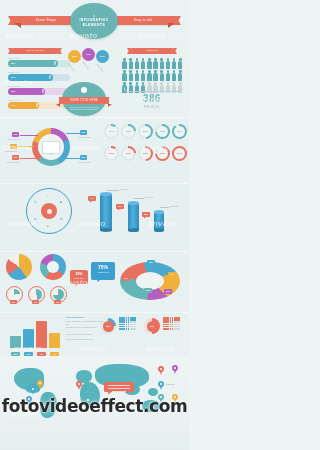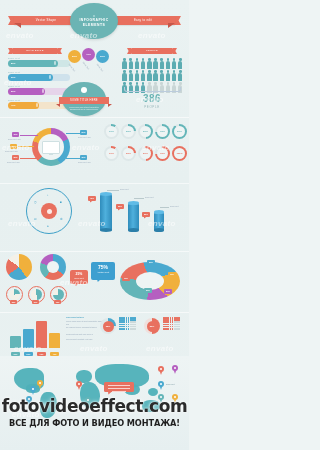--- a/index.html
+++ b/index.html
@@ -776,15 +776,14 @@
     <div class="mapbubble" style="left:104px;top:26px;">
       <i style="width:22px;margin-top:2.5px;"></i>
         <i style="width:22px;"></i>
         <i style="width:14px;"></i>
     </div>
 
     <div class="wm" style="left:12px;top:54px;font-size:8px;">envato</div>
   </div>
 
   <div class="fvbrand">fotovideoeffect.com</div>
-  <div class="fvsub">ВСЕ ДЛЯ ФОТО И ВИДЕО МОНТАЖА!</div>
 
 </div>
 
 </body></html>

